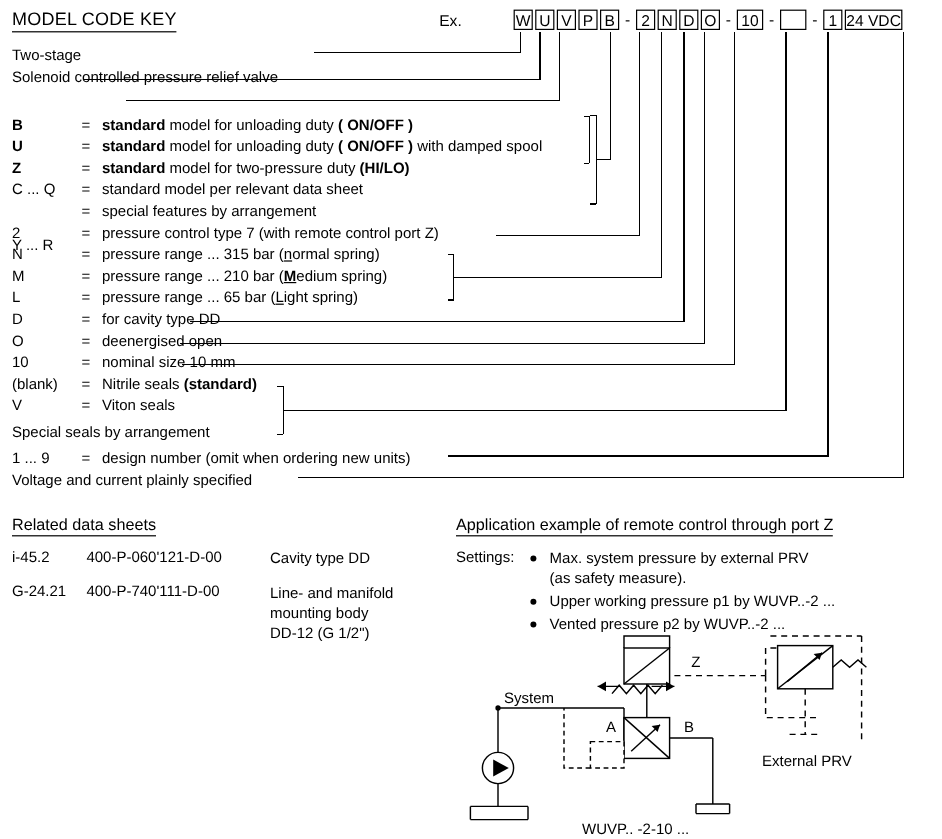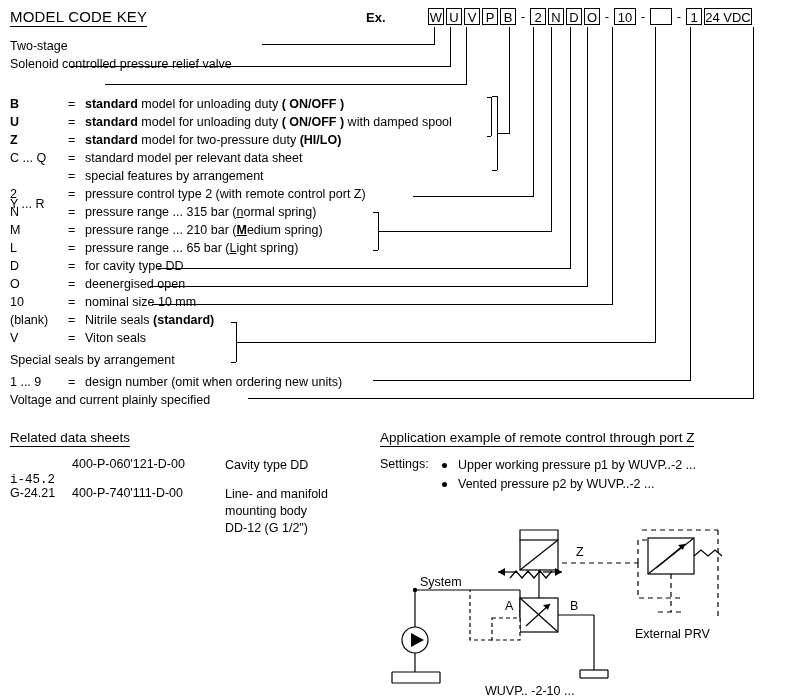--- a/index.html
+++ b/index.html
@@ -56,21 +56,21 @@
   .bullet {
     width: 5px; height: 5px; border-radius: 50%;
     background: #000; display: inline-block;
   }
   svg { display: block; }
 </style>
 </head>
 <body>
 
 <div class="abs title" style="left:10px; top:8px;">MODEL CODE KEY</div>
-<div class="abs ex-label" style="left:366px; top:10px;font-weight:bold;">Ex.</div>
+<div class="abs ex-label" style="left:366px; top:10px;">Ex.</div>
 
 <div class="abs" id="code-row" style="left: 428px; top: 8px; height: 19px; width: 332px;">
     <div class="codebox abs" style="left: 0px; top: 0px; width: 16px;">W</div>
     <div class="codebox abs" style="left: 18px; top: 0px; width: 16px;">U</div>
     <div class="codebox abs" style="left: 36px; top: 0px; width: 16px;">V</div>
     <div class="codebox abs" style="left: 54px; top: 0px; width: 16px;">P</div>
     <div class="codebox abs" style="left: 72px; top: 0px; width: 16px;">B</div>
     <div class="dash abs" style="left: 90px; top: 0px; width: 10px;">-</div>
     <div class="codebox abs" style="left: 102px; top: 0px; width: 16px;">2</div>
     <div class="codebox abs" style="left: 120px; top: 0px; width: 16px;">N</div>
@@ -112,21 +112,21 @@
       <span class="legend-label" style="position: absolute; left: 75px;"><span>standard model per relevant data sheet</span></span>
     </div>
     <div style="position: relative; height: 18px; line-height: 18px;">
       <span class="legend-label" style="position: absolute; left: 0px; margin-top: 28px;">Y ... R</span>
       <span class="eq" style="position: absolute; left: 58px;">=</span>
       <span class="legend-label" style="position: absolute; left: 75px;"><span>special features by arrangement</span></span>
     </div>
     <div style="position: relative; height: 18px; line-height: 18px;">
       <span class="legend-label" style="position: absolute; left: 0px;">2</span>
       <span class="eq" style="position: absolute; left: 58px;">=</span>
-      <span class="legend-label" style="position: absolute; left: 75px;"><span>pressure control type 2  (with remote control port Z)</span></span>
+      <span class="legend-label" style="position: absolute; left: 75px;"><span>pressure control type 7  (with remote control port Z)</span></span>
     </div>
     <div style="position: relative; height: 18px; line-height: 18px;">
       <span class="legend-label" style="position: absolute; left: 0px;">N</span>
       <span class="eq" style="position: absolute; left: 58px;">=</span>
       <span class="legend-label" style="position: absolute; left: 75px;"><span>pressure range  ... 315 bar  (</span><span style="text-decoration: underline;">n</span><span>ormal spring)</span></span>
     </div>
     <div style="position: relative; height: 18px; line-height: 18px;">
       <span class="legend-label" style="position: absolute; left: 0px;">M</span>
       <span class="eq" style="position: absolute; left: 58px;">=</span>
       <span class="legend-label" style="position: absolute; left: 75px;"><span>pressure range  ... 210 bar  (</span><span style="font-weight: bold; text-decoration: underline;">M</span><span>edium spring)</span></span>
@@ -212,21 +212,21 @@
     <path d="M373,380 H690 V27"></path>
 
     <path d="M248,398 H753 V27"></path>
   </g>
 </svg>
 
 <div class="abs" style="left:10px; top:430px; width:350px;">
   <div class="sect-title">Related data sheets</div>
   <div id="related-rows" style="margin-top:10px;">
       <div style="position: relative; margin-bottom: 4px; min-height: 18px; height: 17px;">
-        <div class="small" style="position: absolute; left: 0px; top: 16px; font-family: Liberation Mono, monospace;">i-45.2</div>
+        <div class="small" style="position: absolute; left: 0px; top: 0px;">i-45.2</div>
         <div class="small" style="position: absolute; left: 62px; top: 0px;">400-P-060'121-D-00</div>
         <div style="margin-left: 215px;">
           <div class="small" style="line-height: 17px;">Cavity type DD</div>
         </div>
       </div>
       <div style="position: relative; margin-bottom: 4px; min-height: 18px; height: 51px;">
         <div class="small" style="position: absolute; left: 0px; top: 0px;">G-24.21</div>
         <div class="small" style="position: absolute; left: 62px; top: 0px;">400-P-740'111-D-00</div>
         <div style="margin-left: 215px;">
           <div class="small" style="line-height: 17px; margin-top: 11px;">Line- and manifold</div>
@@ -235,20 +235,25 @@
         </div>
       </div>
     </div>
 </div>
 
 <div class="abs" style="left:380px; top:430px; width:400px;">
   <div class="sect-title">Application example of remote control through port Z</div>
   <div style="margin-top:10px; position:relative; height:80px;">
     <div class="small abs" style="left:0; top:0;">Settings:</div>
     <div id="app-bullets" style="position:absolute; left:62px; top:0;">
+        <div style="position: relative; margin-bottom: 2px;">
+          <span class="bullet" style="position: absolute; left: 0px; top: 6px;"></span>
+          <div class="small" style="margin-left: 16px; line-height: 17px;">Max. system pressure by external PRV</div>
+          <div class="small" style="margin-left: 16px; line-height: 17px;">(as safety measure).</div>
+        </div>
         <div style="position: relative; margin-bottom: 2px;">
           <span class="bullet" style="position: absolute; left: 0px; top: 6px;"></span>
           <div class="small" style="margin-left: 16px; line-height: 17px;">Upper working pressure p1 by WUVP..-2 ...</div>
         </div>
         <div style="position: relative; margin-bottom: 2px;">
           <span class="bullet" style="position: absolute; left: 0px; top: 6px;"></span>
           <div class="small" style="margin-left: 16px; line-height: 17px;">Vented pressure p2 by WUVP..-2 ...</div>
         </div>
       </div>
   </div>

